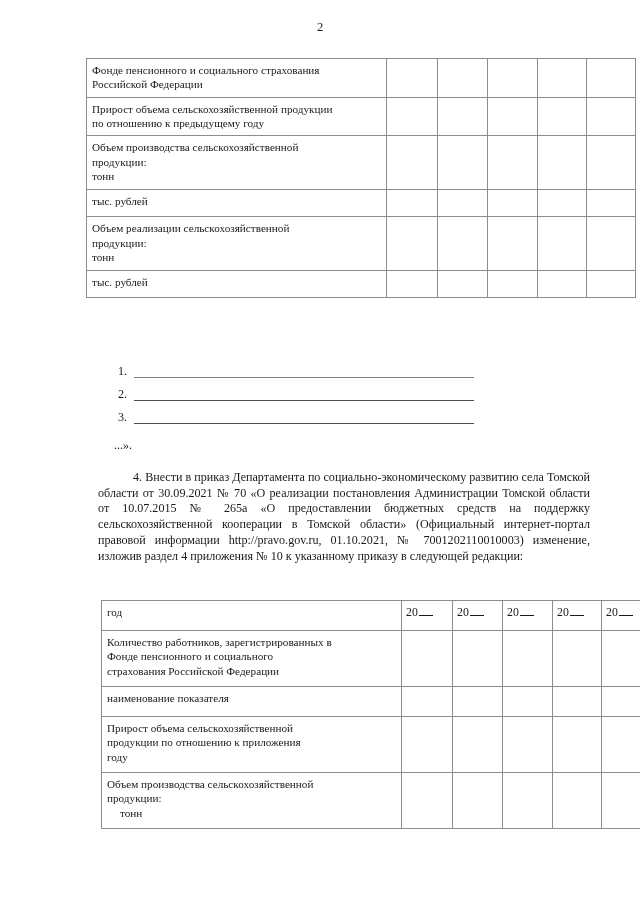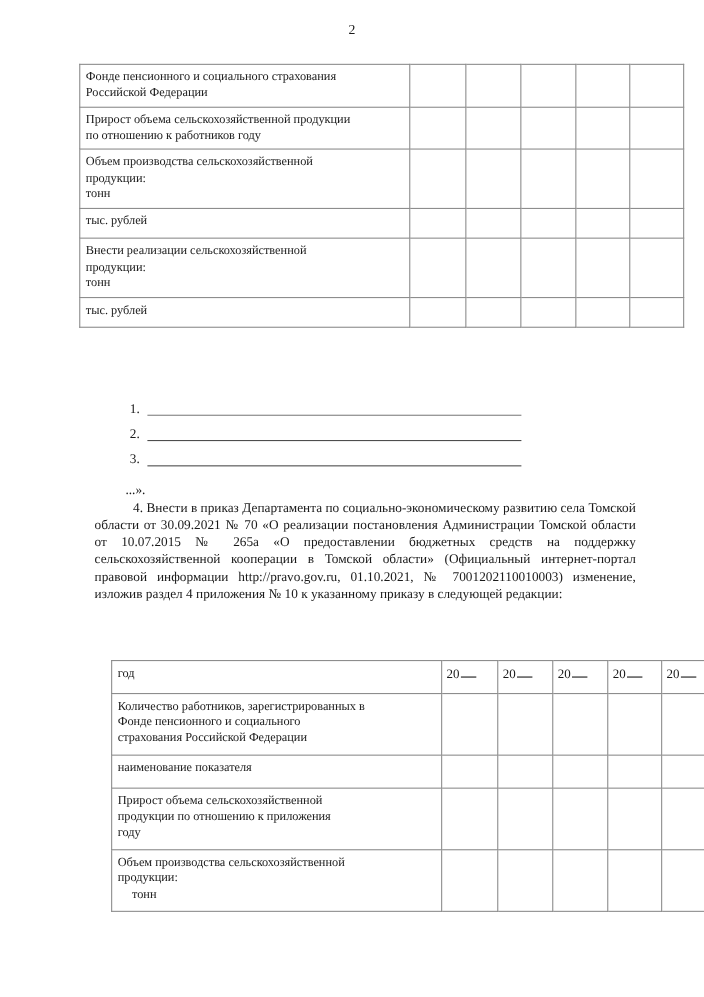--- a/index.html
+++ b/index.html
@@ -48,21 +48,21 @@
     padding: 4px 5px 5px 5px;
     word-wrap: break-word;
   }
   table.doc-table td.label {
     text-align: left;
   }
   table.doc-table td.num {
     padding-left: 4px;
   }
 
-  .t1-wrap { position: absolute; left: 72px; top: 58px; }
+  .t1-wrap { position: absolute; left: 86px; top: 58px; }
   .t2-wrap { position: absolute; left: 101px; top: 600px; }
 
   .cell-line { display: block; }
   .cell-line.indent { padding-left: 13px; }
 
   .year-cell {
     white-space: nowrap;
     font-size: 11.8px;
   }
   .year-blank {
@@ -83,21 +83,21 @@
     line-height: 1.30;
     text-align: justify;
     text-justify: inter-word;
   }
   .para.indent-first {
     text-indent: 35px;
   }
 
   .p-intro  { top: 327px; }
   .p-ellip  { top: 438px; text-indent: 28px; }
-  .p-item4  { top: 454px; }
+  .p-item4  { top: 470px; margin-left: 12px; }
 
   
   .numlist {
     position: absolute;
     left: 86px;
     width: 492px;
   }
   .numlist-row {
     position: relative;
     height: 23px;
@@ -146,21 +146,21 @@
           </td>
           <td class="num" style="width:41px"></td>
           <td class="num" style="width:40px"></td>
           <td class="num" style="width:40px"></td>
           <td class="num" style="width:39px"></td>
           <td class="num" style="width:39px"></td>
         </tr>
         <tr style="height:38px">
           <td class="label">
             <span class="cell-line">Прирост объема сельскохозяйственной продукции</span>
-            <span class="cell-line">по отношению к работников году</span>
+            <span class="cell-line">по отношению к предыдущему году</span>
           </td>
           <td class="num"></td>
           <td class="num"></td>
           <td class="num"></td>
           <td class="num"></td>
           <td class="num"></td>
         </tr>
         <tr style="height:54px">
           <td class="label">
             <span class="cell-line">Объем производства сельскохозяйственной</span>
@@ -178,21 +178,21 @@
             <span class="cell-line">тыс. рублей</span>
           </td>
           <td class="num"></td>
           <td class="num"></td>
           <td class="num"></td>
           <td class="num"></td>
           <td class="num"></td>
         </tr>
         <tr style="height:54px">
           <td class="label">
-            <span class="cell-line">Внести реализации сельскохозяйственной</span>
+            <span class="cell-line">Объем реализации сельскохозяйственной</span>
             <span class="cell-line">продукции:</span>
             <span class="cell-line">тонн</span>
           </td>
           <td class="num"></td>
           <td class="num"></td>
           <td class="num"></td>
           <td class="num"></td>
           <td class="num"></td>
         </tr>
         <tr style="height:27px">

